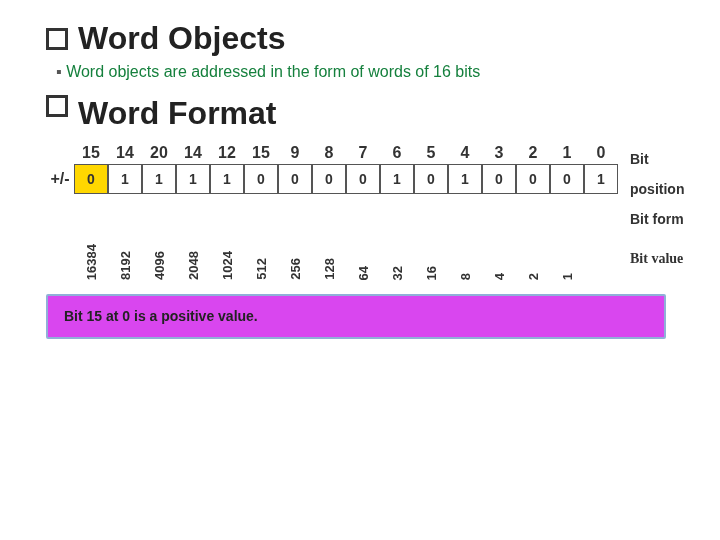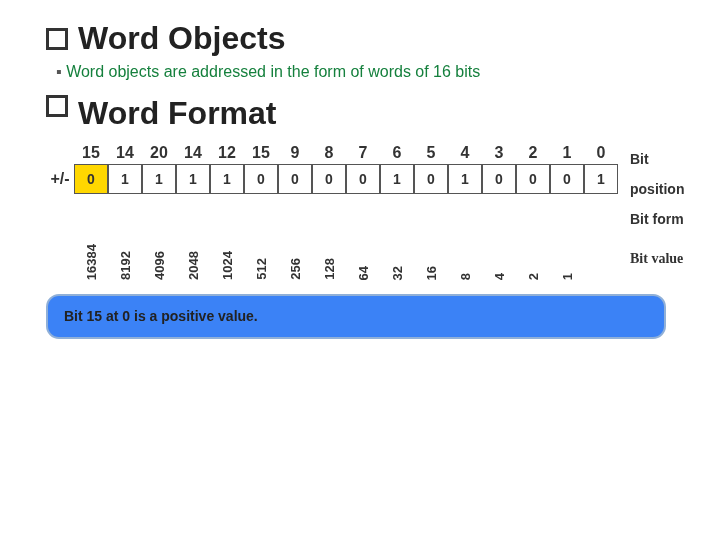--- a/index.html
+++ b/index.html
@@ -162,22 +162,22 @@
       transform: rotate(180deg);
       font-size: 13px;
       font-weight: bold;
       color: #333;
       white-space: nowrap;
     }
 
     
     .info-box {
       border: 2px solid #90b0d8;
-      border-radius: 13px;
-      background: #3b82f6;
+      border-radius: 2px;
+      background: #d946ef;
       padding: 10px 16px;
       margin-top: 6px;
       width: 620px;
     }
 
     .info-box p {
       font-size: 14px;
       color: #222;
       line-height: 1.5;
     }

